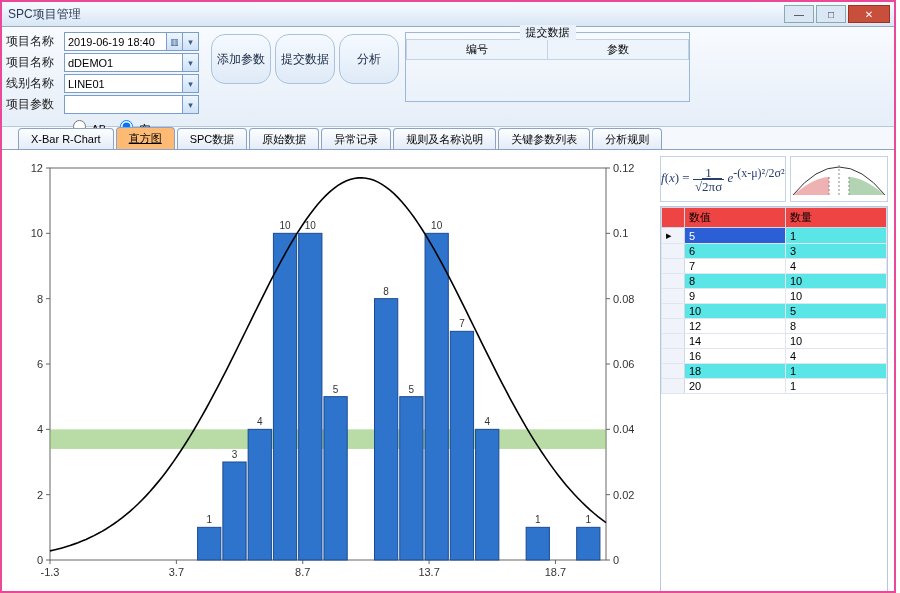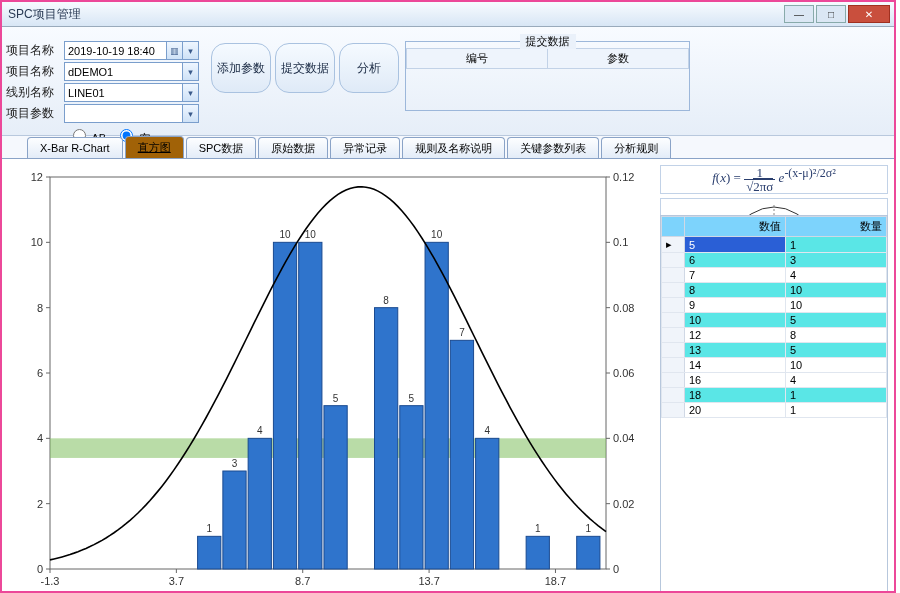--- a/index.html
+++ b/index.html
@@ -1,45 +1,45 @@
 <!DOCTYPE html>
 <html><head>
 <meta charset="utf-8">
 <style>
   html,body{margin:0;padding:0;font-family:"Microsoft YaHei",Tahoma,sans-serif;font-size:12px;background:#fff;color:#000;}
   .window{width:896px;height:593px;background:#eef2f9;border:2px solid #ec4899;box-sizing:border-box;position:relative;overflow:hidden;}
   .titlebar{height:24px;background:linear-gradient(#f7fbff,#d8e6f5);border-bottom:1px solid #9ab;display:flex;align-items:center;padding:0 4px;}
   .titlebar .title{flex:1;color:#2a3b55;font-size:12px;padding-left:2px;}
   .winbtn{width:28px;height:16px;margin-left:2px;background:#dbe7f4;border:1px solid #8aa;display:flex;align-items:center;justify-content:center;font-size:10px;color:#333;}
   .winbtn.close{background:#c94f3d;color:#fff;border-color:#a03020;width:40px;}
-  .toolbar-wrap{background:linear-gradient(#f8fbff,#e6eef8);border-bottom:1px solid #b8c8dd;padding:14px 4px 2px 4px;}
+  .toolbar-wrap{background:linear-gradient(#f8fbff,#e6eef8);border-bottom:1px solid #b8c8dd;padding:5px 4px 2px 4px;}
   .form-grid{display:grid;grid-template-columns:56px 135px;row-gap:2px;column-gap:2px;float:left;}
   .lbl{font-size:12px;color:#222;line-height:19px;text-align:left;}
   .combo{height:19px;border:1px solid #7a9ecc;background:#fff;display:flex;align-items:center;box-sizing:border-box;}
   .combo .val{flex:1;padding:0 3px;font-size:11px;overflow:hidden;white-space:nowrap;}
   .combo .dd{width:15px;height:100%;background:linear-gradient(#eef6ff,#cfe2f7);border-left:1px solid #7a9ecc;display:flex;align-items:center;justify-content:center;color:#3a5a8a;font-size:9px;}
   .bigbtn{width:58px;height:48px;background:linear-gradient(#f5faff,#dfeaf7);border:1px solid #a9c2e0;border-radius:14px;display:flex;align-items:center;justify-content:center;font-size:12px;color:#1a2a44;margin-left:4px;float:left;margin-top:2px;}
   .submit-box{float:left;margin-left:6px;border:1px solid #9cb7da;width:283px;height:68px;position:relative;margin-top:0;}
   .submit-box .leg{position:absolute;top:-8px;left:50%;transform:translateX(-50%);background:#eaf1fa;padding:0 6px;font-size:11px;}
   .submit-box table{width:100%;border-collapse:collapse;margin-top:6px;}
   .submit-box th{border:1px solid #c2d2e7;background:#eef4fc;font-weight:normal;font-size:11px;padding:2px 0;}
   .radios{clear:left;padding:3px 2px 0 62px;font-size:11px;}
   .radios label{margin-right:6px;}
-  .tabs{display:flex;align-items:flex-end;border-bottom:1px solid #8aa3c7;padding-left:25px;background:#f5f8fd;height:22px;}
+  .tabs{display:flex;align-items:flex-end;border-bottom:1px solid #8aa3c7;padding-left:16px;background:#f5f8fd;height:22px;}
   .tab{height:20px;padding:0 12px;line-height:20px;border:1px solid #8aa3c7;border-bottom:none;margin-right:2px;border-radius:4px 4px 0 0;background:linear-gradient(#fdfeff,#e3ecf8);font-size:11px;}
-  .tab.active{background:#a16207;height:21px;text-decoration:underline;}
+  .tab.active{background:#fdba74;height:21px;text-decoration:underline;}
   .content{display:flex;height:calc(100% - 24px - 96px - 22px);background:#fff;}
   .chart-col{flex:1;padding:8px 4px 4px 8px;position:relative;}
   .side-col{width:228px;padding:6px 6px 4px 4px;display:flex;flex-direction:column;}
-  .side-top{display:flex;gap:4px;height:46px;margin-bottom:4px;flex-direction:column;}
+  .side-top{display:flex;gap:4px;height:46px;margin-bottom:4px;}
   .formula,.mini{border:1px solid #c2d2e7;flex:1;display:flex;align-items:center;justify-content:center;background:#fff;}
   .formula{font-family:"Times New Roman",serif;font-size:13px;color:#2a3e6e;}
   .dgrid{flex:1;border:1px solid #b7c7dc;overflow:auto;background:#fff;}
   .dgrid table{width:100%;border-collapse:collapse;font-size:11px;}
-  .dgrid th{background:#7dd3fc;border:1px solid #d0d8e5;padding:2px 4px;font-weight:normal;text-align:right;}
+  .dgrid th{background:#ef4444;border:1px solid #d0d8e5;padding:2px 4px;font-weight:normal;text-align:left;}
   .dgrid td{border:1px solid #e0e6ef;padding:1px 4px;}
   .dgrid td.rowhdr{background:#f0f4fa;width:14px;border-right:1px solid #d0d8e5;}
   .dgrid tr.hl td:not(.rowhdr){background:#5ae6e6;}
   .dgrid tr.sel td:nth-child(2){background:#2a5fd6;color:#fff;}
   svg{display:block;}
   .clearfix::after{content:"";display:block;clear:both;}
 </style>
 </head>
 <body>
 
@@ -48,21 +48,21 @@
     <span class="title">SPC项目管理</span>
     <div class="winbtn">—</div>
     <div class="winbtn">□</div>
     <div class="winbtn close">✕</div>
   </div>
 
   <div class="toolbar-wrap clearfix" style="height:92px;">
     <div class="form-grid">
       <div class="lbl">项目名称</div>
       <div class="combo">
-        <span class="val">2019-10-19 18:40</span>
+        <span class="val">2019-06-19 18:40</span>
         <span class="dd">▥</span>
         <span class="dd">▾</span>
       </div>
       <div class="lbl">项目名称</div>
       <div class="combo">
         <span class="val">dDEMO1</span>
         <span class="dd">▾</span>
       </div>
       <div class="lbl">线别名称</div>
       <div class="combo">
@@ -235,25 +235,20 @@
               <tr class="hl ">
                 <td class="rowhdr"></td>
                 <td>10</td>
                 <td>5</td>
               </tr>
               <tr class="">
                 <td class="rowhdr"></td>
                 <td>12</td>
                 <td>8</td>
               </tr>
-              <tr class="hl ">
-                <td class="rowhdr"></td>
-                <td>13</td>
-                <td>5</td>
-              </tr>
               <tr class="">
                 <td class="rowhdr"></td>
                 <td>14</td>
                 <td>10</td>
               </tr>
               <tr class="">
                 <td class="rowhdr"></td>
                 <td>16</td>
                 <td>4</td>
               </tr>

